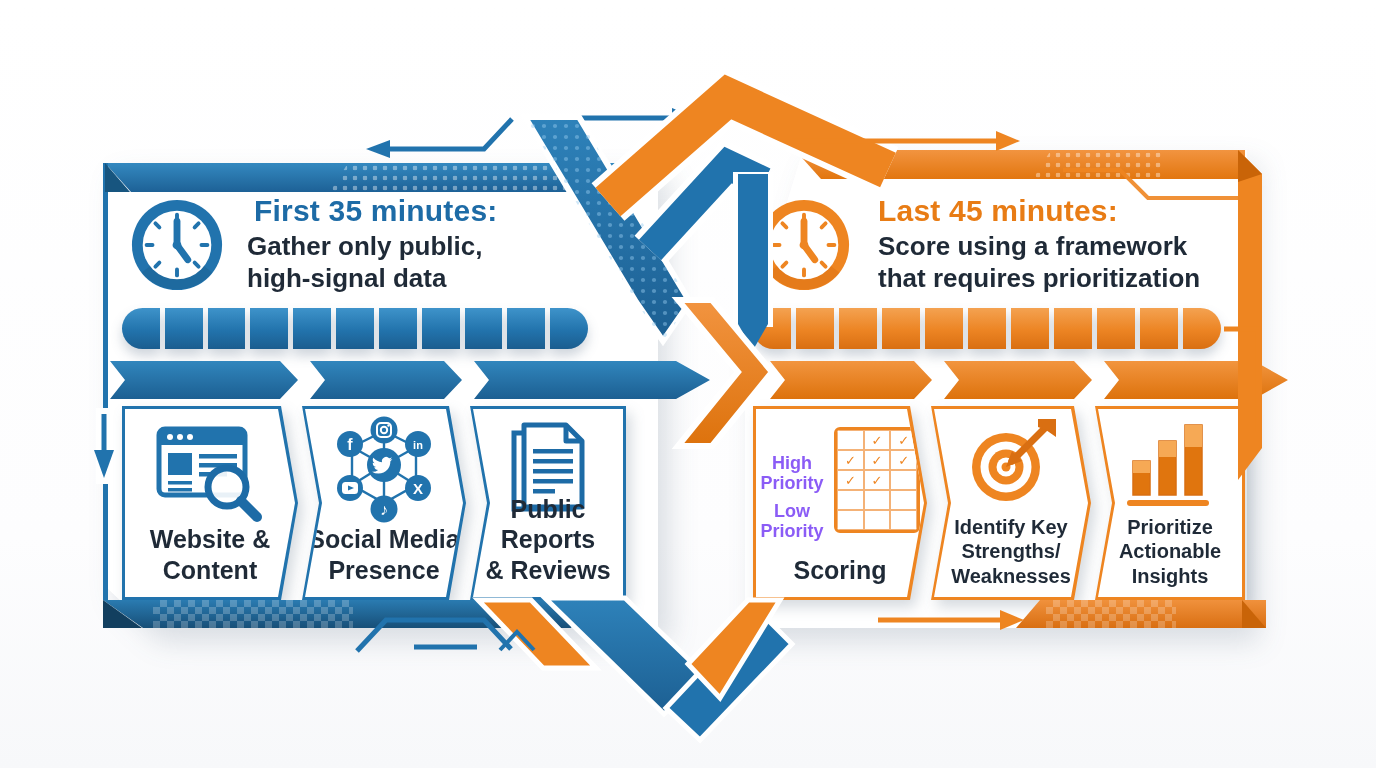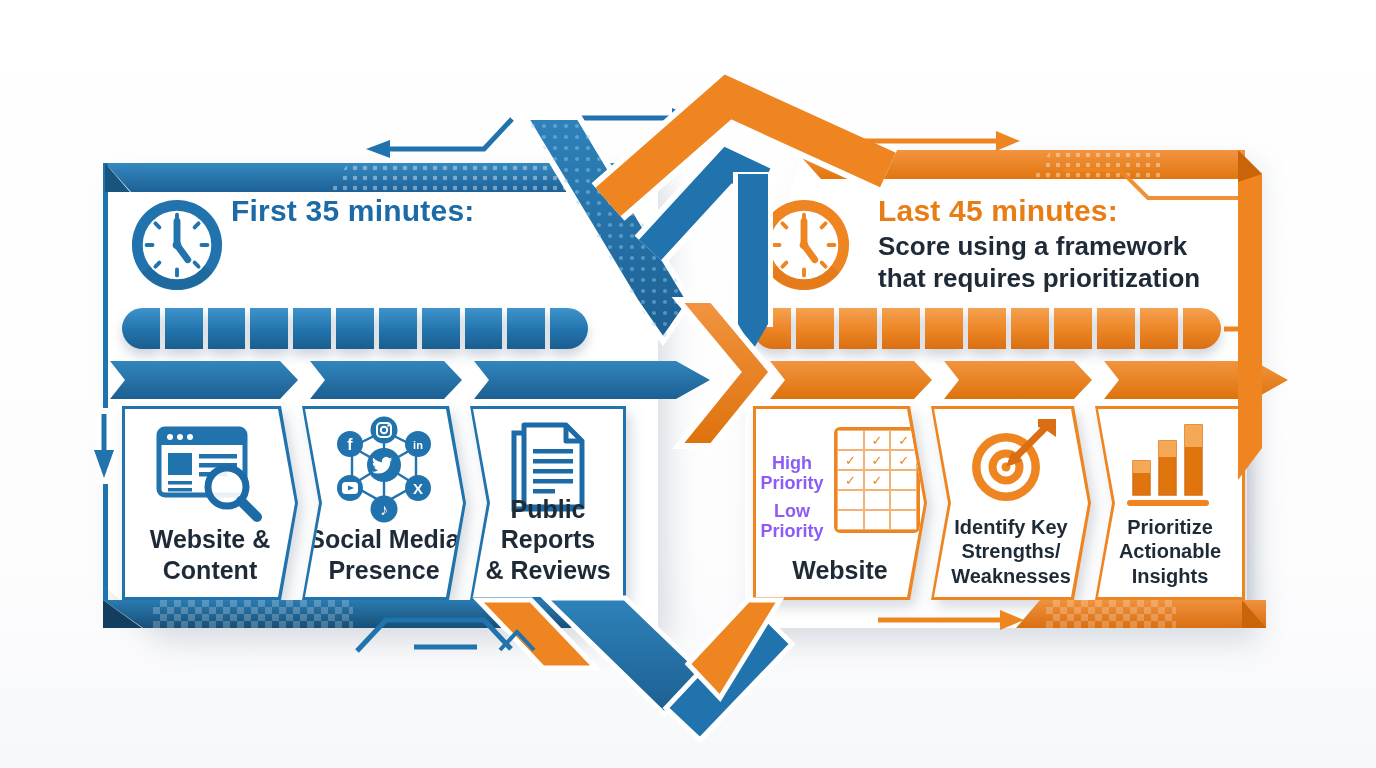--- a/index.html
+++ b/index.html
@@ -97,21 +97,25 @@
           <line x1="68" y1="32" x2="72" y2="28"></line>
       </g>
       <g stroke="#2173ad" stroke-width="7" stroke-linecap="round">
         <line x1="50" y1="50" x2="50" y2="26"></line>
         <line x1="50" y1="50" x2="61" y2="65"></line>
       </g>
       <circle cx="50" cy="50" r="4.5" fill="#2173ad"></circle>
     </svg>
   </div>
 
-  <div class="abs title blue" style="left:231px;top:194px;">First 35 minutes:</div>
+  <div class="abs title blue" style="left:254px;top:194px;">First 35 minutes:</div>
+  <div class="abs subtitle" style="left:247px;top:231px;">
+    <div>Gather only public,</div>
+    <div>high-signal data</div>
+  </div>
 
   <div class="abs pill-wrap" style="left:122px;top:308px;width:466px;height:41px;">
     <div class="pill blue">
       <div class="seg"></div>
     <div class="seg"></div>
         <div class="seg"></div>
         <div class="seg"></div>
         <div class="seg"></div>
         <div class="seg"></div>
         <div class="seg"></div>
@@ -314,21 +318,21 @@
           <div class="gcell">✓</div>
           <div class="gcell"></div>
           <div class="gcell"></div>
           <div class="gcell"></div>
           <div class="gcell"></div>
           <div class="gcell"></div>
           <div class="gcell"></div>
           <div class="gcell"></div>
         </div>
       <div class="card-label">
-        <div>Website</div>
+        <div>Scoring</div>
       </div>
     </div>
   </div>
 
   <div class="abs card" style="left:1095px;top:406px;width:150px;height:194px;">
     <div class="card-shape orange clipL"></div>
     <div class="card-inner clipL">
       <div class="icon-zone" style="top:10px;">
         <svg width="90" height="92" viewBox="0 0 90 92">
           <rect x="8" y="42" width="17" height="34" fill="#e0750e" stroke="#d96f12" stroke-width="1.5"></rect>

